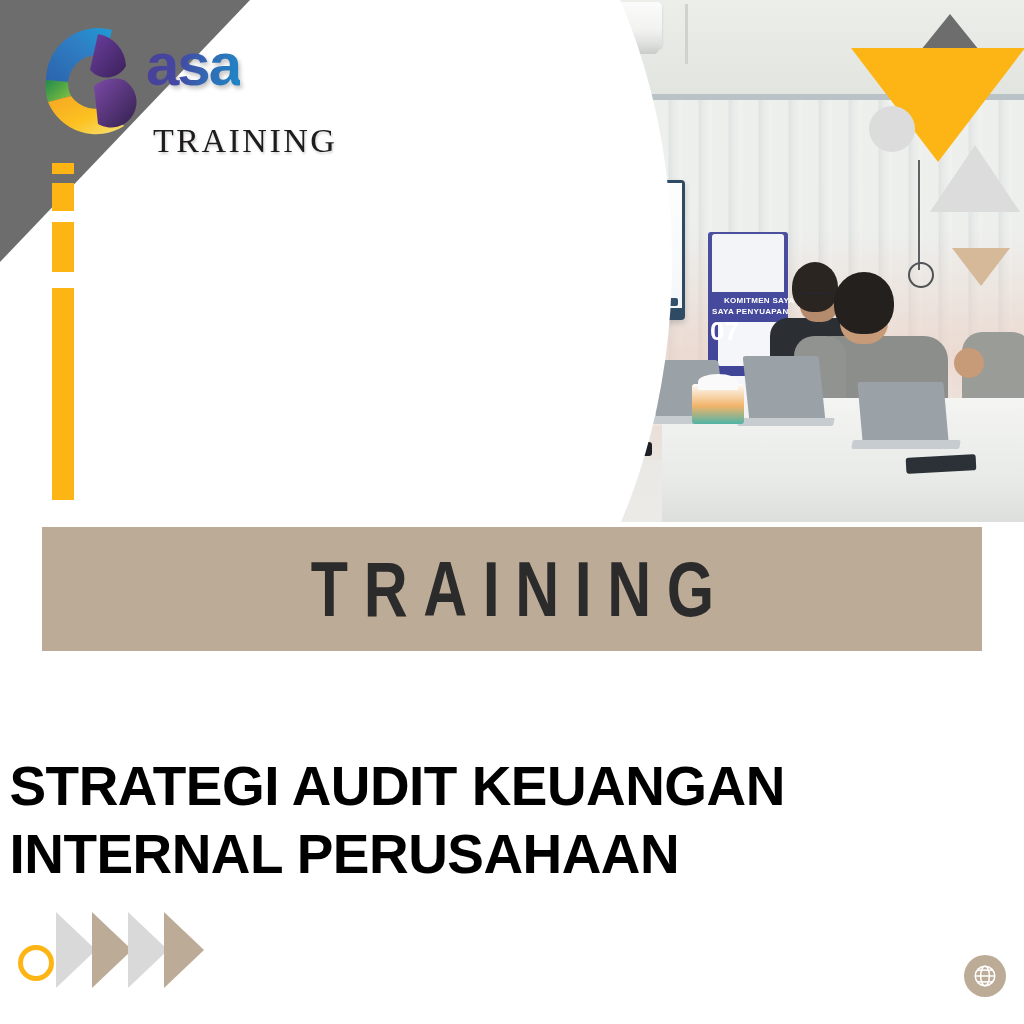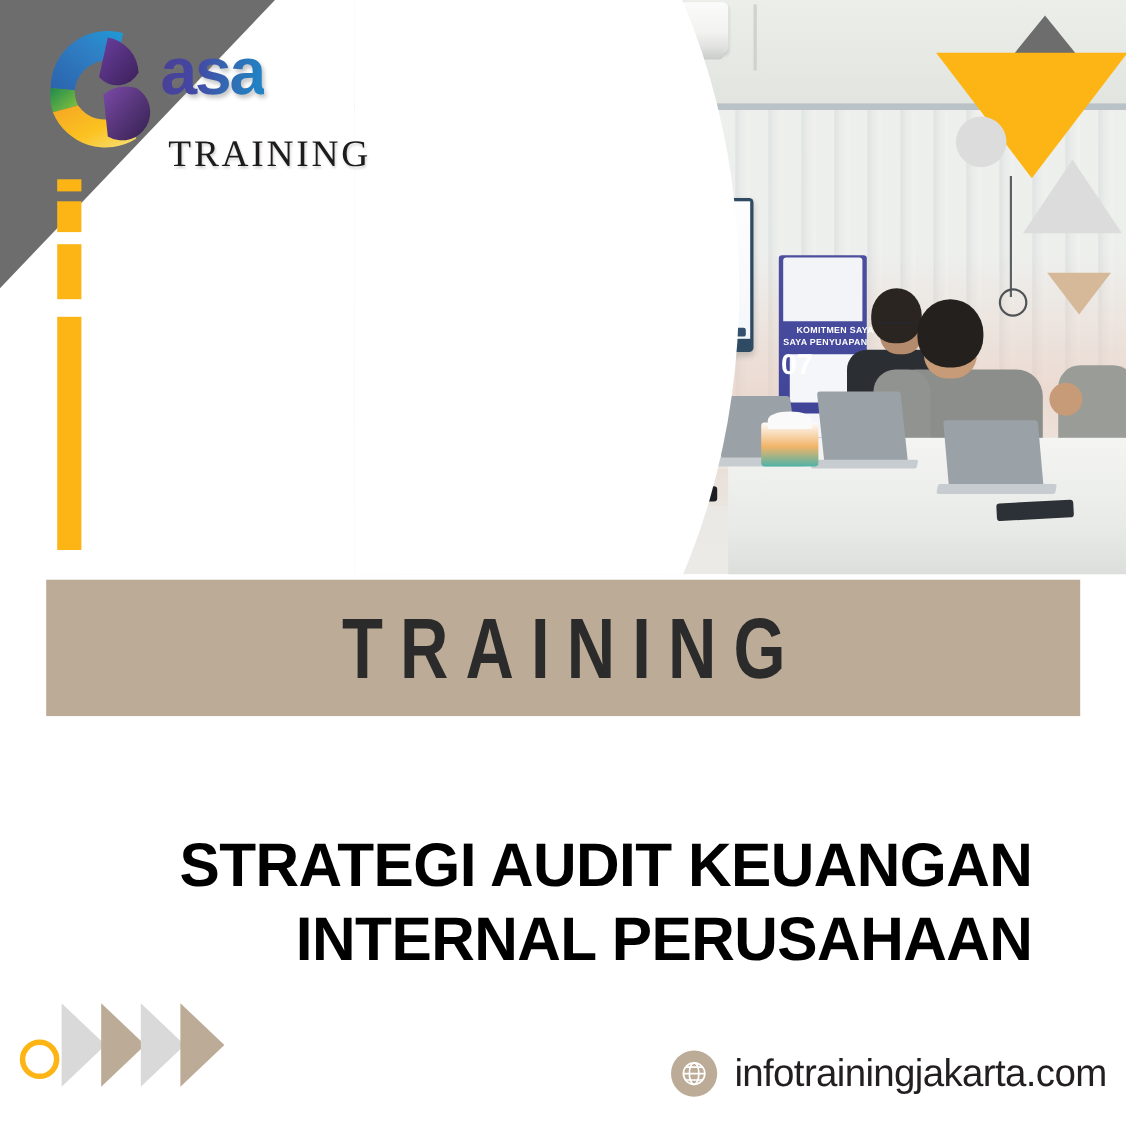--- a/index.html
+++ b/index.html
@@ -230,21 +230,21 @@
     color:#2b2b2b;
     transform:scaleX(.78);
     transform-origin:center;
     white-space:nowrap;
     padding-left:20px;
   }
 
   
   .title-block{
     position:absolute;left:0;top:752px;width:948px;
-    text-align:right;z-index:7;
+    text-align:left;z-index:7;
   }
   .title-line{
     font-family:"Liberation Sans",sans-serif;
     font-weight:bold;
     font-size:56px;
     color:#000000;
     line-height:1.22;
     letter-spacing:-.5px;
     transform:scaleX(.98);
   }
@@ -431,16 +431,15 @@
   <div class="web">
     <div class="globe">
       <svg width="26" height="26" viewBox="0 0 24 24" fill="none" stroke="#ffffff" stroke-width="1.4">
         <circle cx="12" cy="12" r="9"></circle>
         <ellipse cx="12" cy="12" rx="4" ry="9"></ellipse>
         <line x1="3" y1="12" x2="21" y2="12"></line>
         <line x1="4.8" y1="6.6" x2="19.2" y2="6.6"></line>
         <line x1="4.8" y1="17.4" x2="19.2" y2="17.4"></line>
       </svg>
     </div>
-    <div class="web-text">infotrainingjakarta.com</div>
   </div>
 
 </div>
 
 </body></html>

